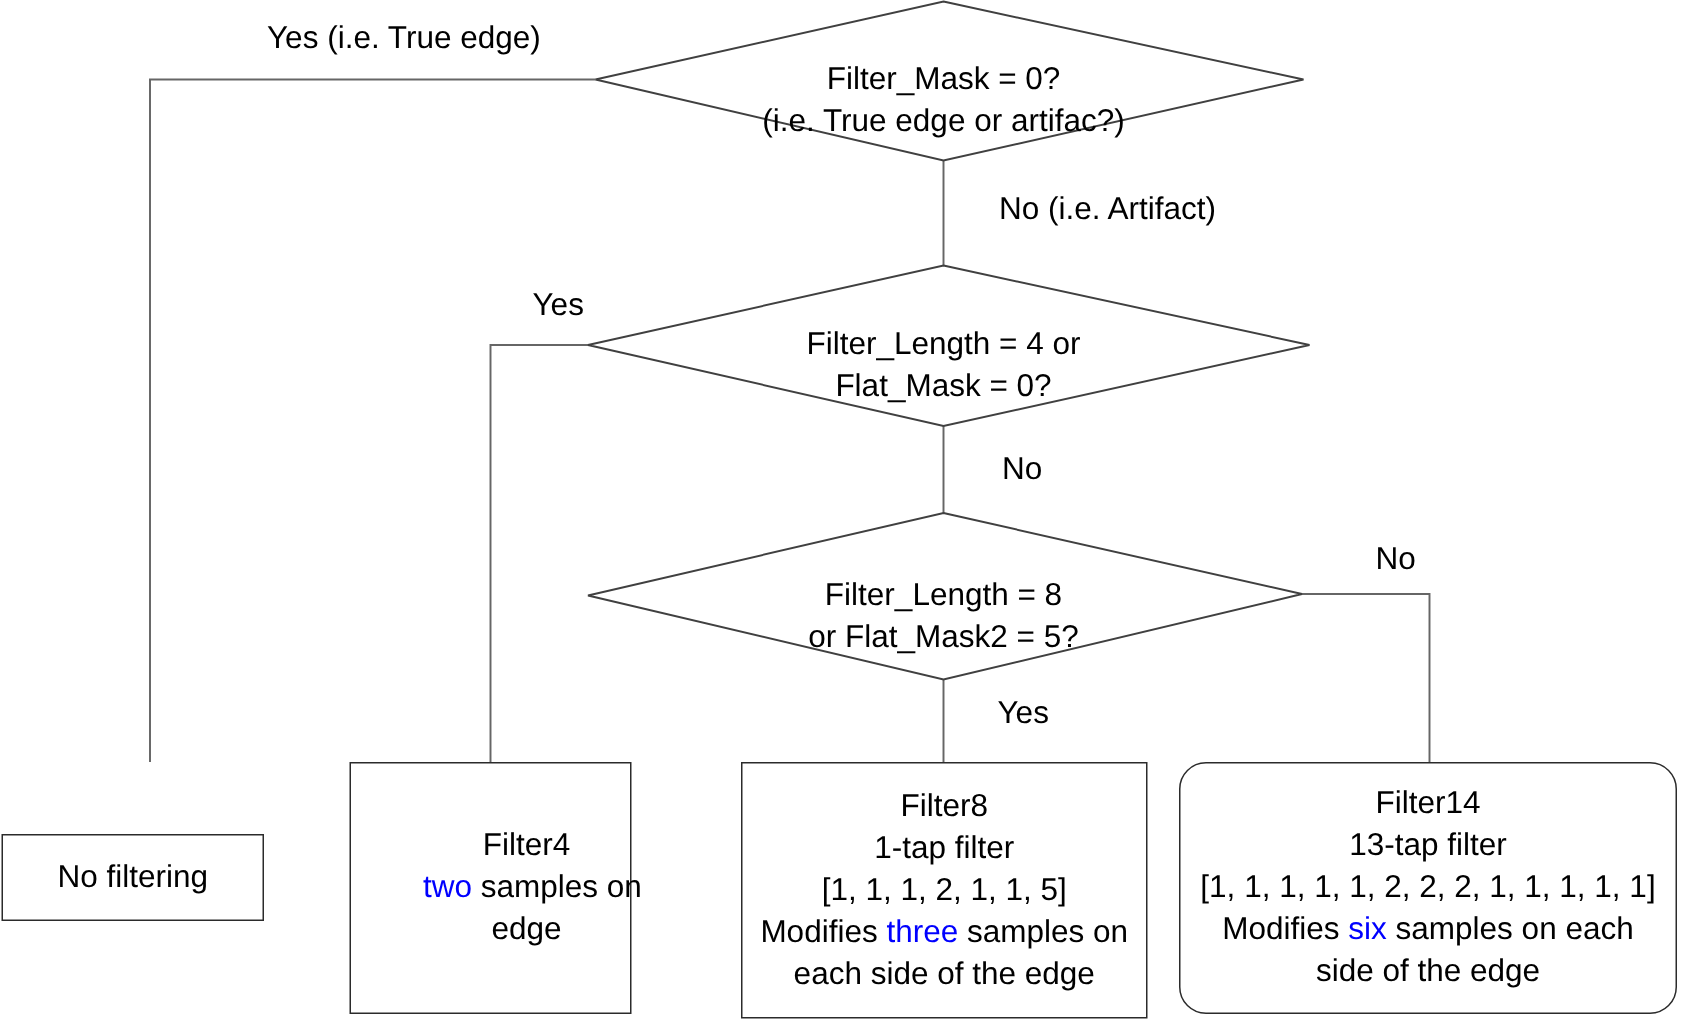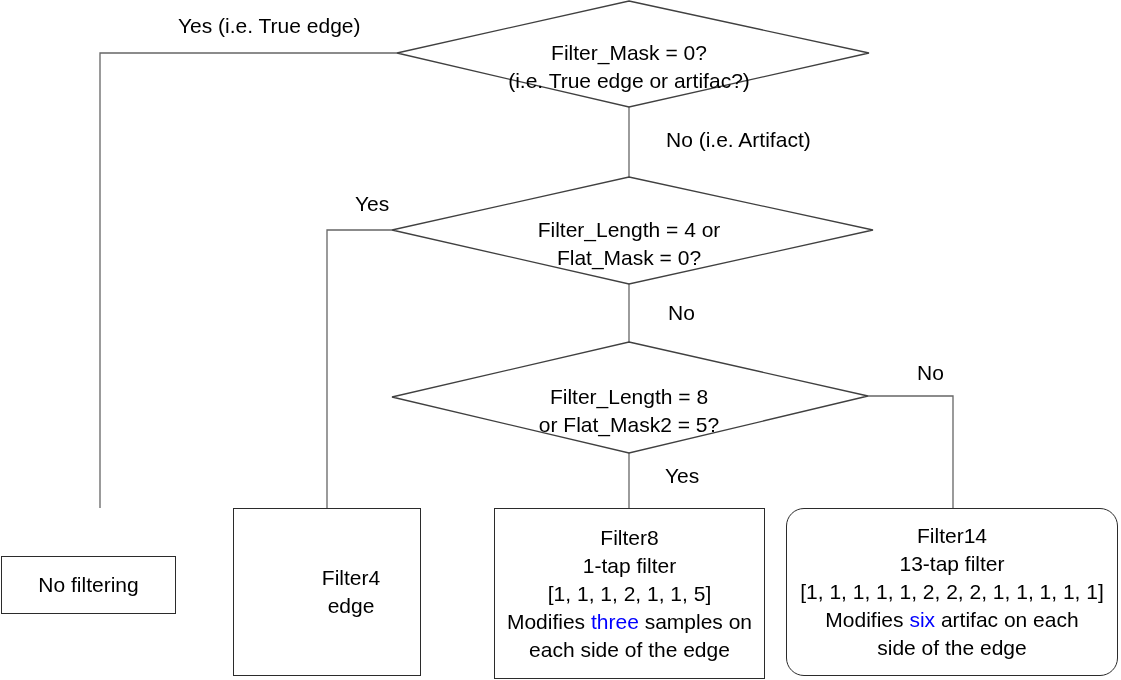--- a/index.html
+++ b/index.html
@@ -94,32 +94,33 @@
   <div class="label" style="left:647px; top:302px;">No</div>
   <div class="label" style="left:896px; top:362px;">No</div>
   <div class="label" style="left:644px; top:465px;">Yes</div>
 
   <div class="box" style="left:1px; top:508px; width:175px; height:58px;margin-top:48px;">
     <div class="bl"><span>No filtering</span></div>
   </div>
 
   <div class="box" style="left:233px; top:508px; width:188px; height:168px;padding-left:48px;">
     <div class="bl"><span>Filter4</span></div>
+    <div class="bl"><span class="hl">two</span><span> samples on</span></div>
     <div class="bl"><span>edge</span></div>
   </div>
 
   <div class="box" style="left:494px; top:508px; width:271px; height:171px;">
     <div class="bl"><span>Filter8</span></div>
     <div class="bl"><span>1-tap filter</span></div>
     <div class="bl"><span>[1, 1, 1, 2, 1, 1, 5]</span></div>
     <div class="bl"><span>Modifies </span><span class="hl">three</span><span> samples on</span></div>
     <div class="bl"><span>each side of the edge</span></div>
   </div>
 
   <div class="box" style="left:786px; top:508px; width:332px; height:168px;border-radius:18px;">
     <div class="bl"><span>Filter14</span></div>
     <div class="bl"><span>13-tap filter</span></div>
     <div class="bl"><span>[1, 1, 1, 1, 1, 2, 2, 2, 1, 1, 1, 1, 1]</span></div>
-    <div class="bl"><span>Modifies </span><span class="hl">six</span><span> artifac on each</span></div>
+    <div class="bl"><span>Modifies </span><span class="hl">six</span><span> samples on each</span></div>
     <div class="bl"><span>side of the edge</span></div>
   </div>
 
 </div>
 
 </body></html>

